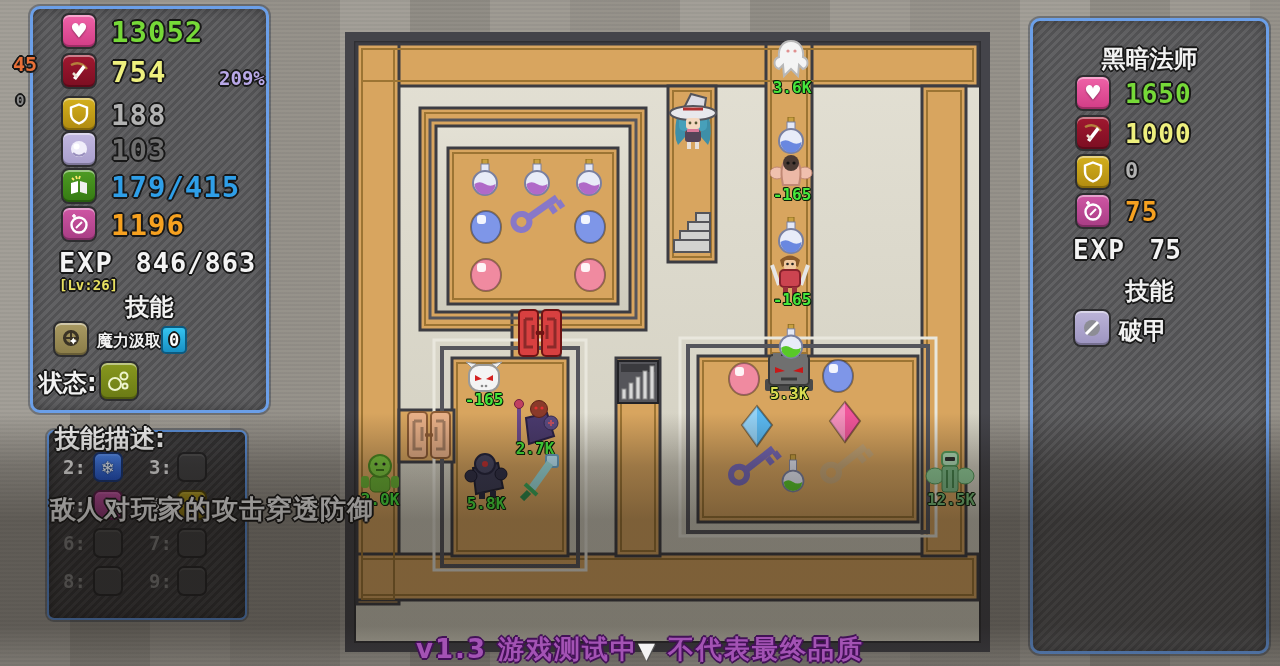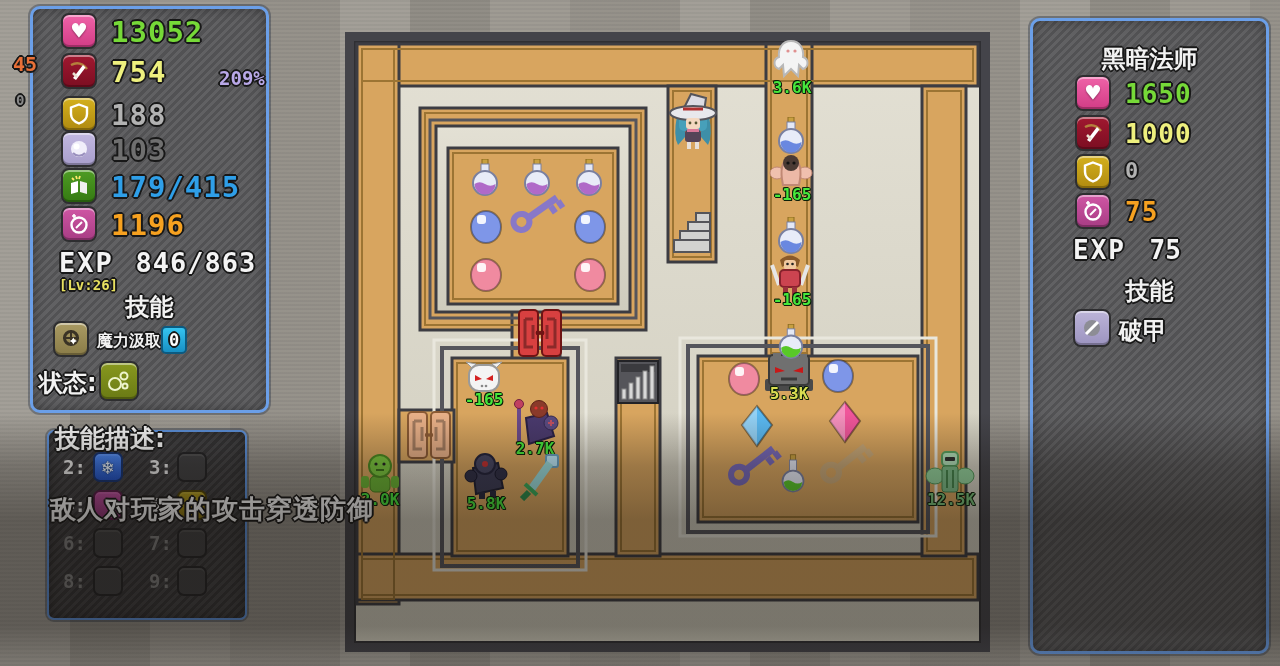--- a/index.html
+++ b/index.html
@@ -605,14 +605,18 @@
     <div class="slotlabel dim" style="left:14px;top:138px;">8:</div>
     <div class="slot" style="left:44px;top:134px;"></div>
     <div class="slotlabel dim" style="left:100px;top:138px;">9:</div>
     <div class="slot" style="left:128px;top:134px;"></div>
   </div>
   <div class="otext cjk" style="position:absolute;left:55px;top:422px;z-index:20;color:#f4f4f4;font-weight:bold;font-size:25px;white-space:nowrap;">技能描述:</div>
   <div class="otext cjk" style="position:absolute;left:50px;top:492px;z-index:20;color:#f6f6f6;font-weight:bold;font-size:26px;white-space:nowrap;letter-spacing:1px;">敌人对玩家的攻击穿透防御</div>
 
   <div id="shade"></div>
 
+  <div id="footer" class="cjk">
+    <span>v1.3 游戏测试中</span><span class="arrow">▼</span>
+    <span>不代表最终品质</span>
+  </div>
 
 </div>
 
 </body></html>

